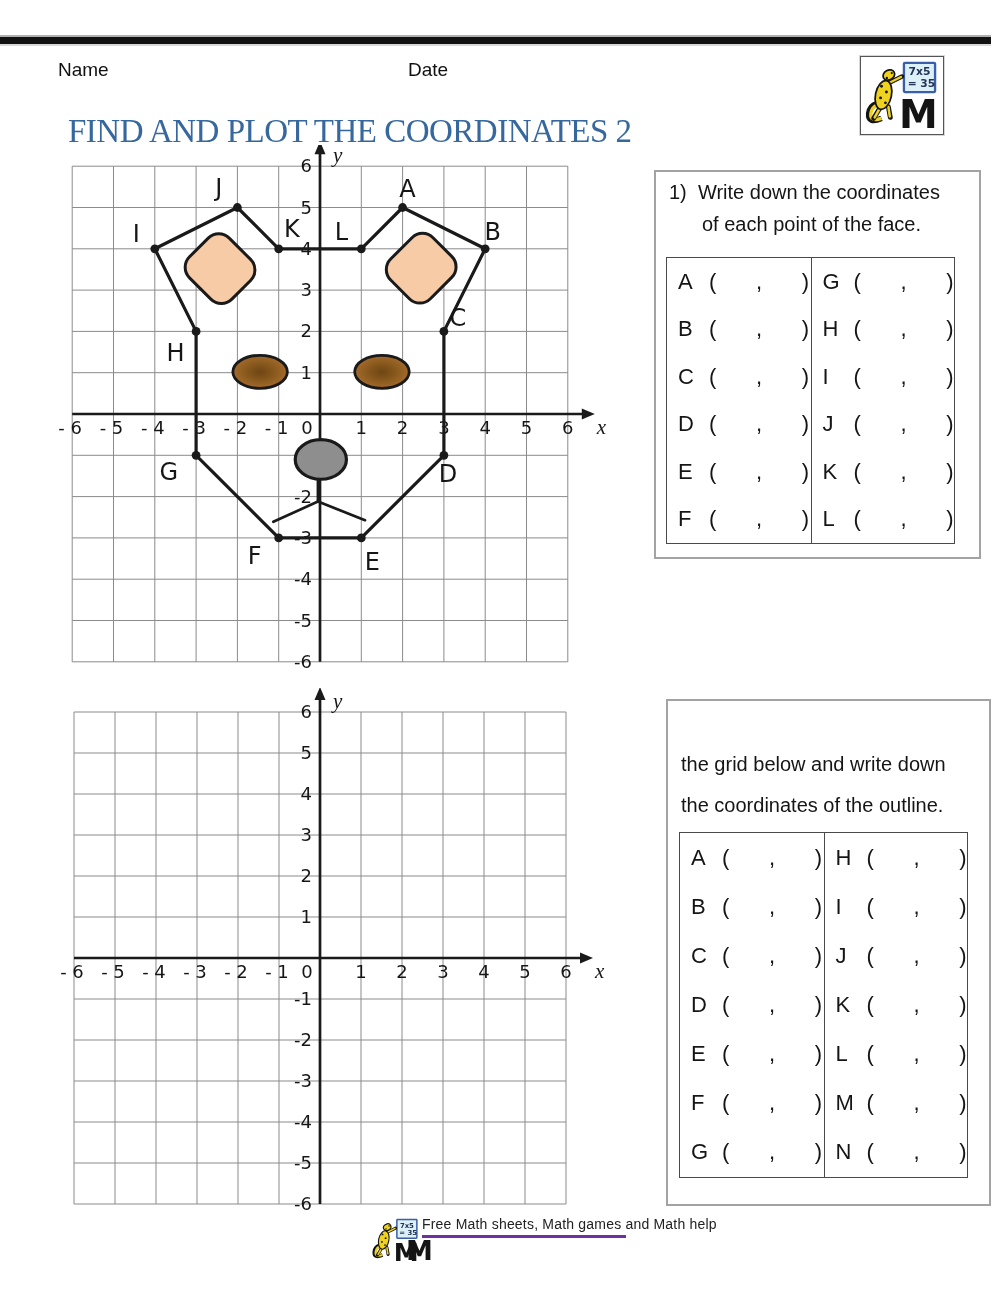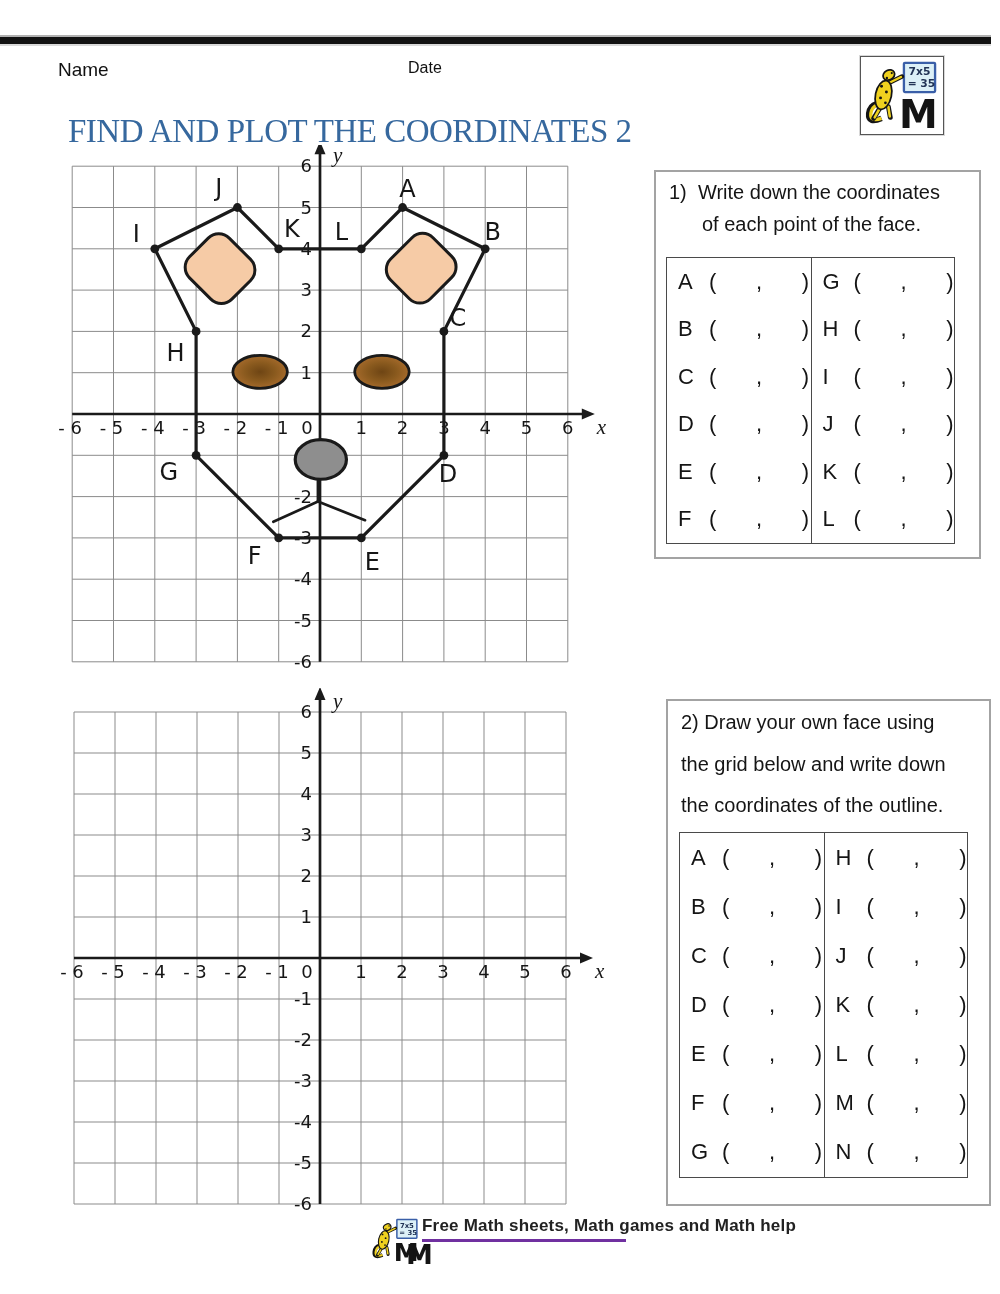--- a/index.html
+++ b/index.html
@@ -1,41 +1,41 @@
 <!DOCTYPE html>
 <html><head>
 <meta charset="utf-8">
 <style>
   html,body{margin:0;padding:0;background:#fff;}
   .page{position:relative;width:991px;height:1294px;background:#ffffff;overflow:hidden;
         font-family:"Liberation Sans", sans-serif;color:#111;}
   .top-bar{position:absolute;left:0;top:35px;width:1000px;height:7px;background:#121212;
            border-top:2px solid #b0b0b0;border-bottom:2px solid #d9d9d9;}
   .name-label{position:absolute;left:58px;top:59px;font-size:19px;}
-  .date-label{position:absolute;left:408px;top:59px;font-size:16px;}
+  .date-label{position:absolute;left:408px;top:59px;font-size:19px;}
   .logo-box{position:absolute;left:860px;top:56px;width:82px;height:77px;background:#fff;
             border:1.5px solid #555;outline:1px solid #d8d8d8;}
   .title{position:absolute;left:56px;top:101px;margin:12px;font-family:"Liberation Serif", serif;
          font-weight:normal;font-size:33px;letter-spacing:-0.5px;color:#36689E;white-space:nowrap;}
   #grid1{position:absolute;left:40px;top:145px;width:570px;height:535px;}
   #grid2{position:absolute;left:40px;top:688px;width:570px;height:532px;}
   .qbox{position:absolute;border:2px solid #a3a3a3;background:#fff;margin-left:36px;}
   .qbox1{left:618px;top:170px;width:323px;height:385px;}
   .qbox2{left:630px;top:699px;width:321px;height:503px;}
   .qline{position:absolute;font-size:20px;white-space:pre;color:#151515;}
   .ans-table{position:absolute;display:flex;border:1.5px solid #4a4a4a;}
   .ans-col{display:flex;flex-direction:column;justify-content:space-around;}
   .ans-col.right{border-left:1.5px solid #4a4a4a;}
   .ans-row{display:flex;align-items:center;padding-left:11px;font-size:22px;color:#151515;}
   .ans-letter{display:inline-block;width:24px;}
   .ans-blank{letter-spacing:1.5px;margin-left:12px;white-space:pre;}
   .footer{position:absolute;left:370px;top:1216px;display:flex;align-items:flex-start;}
   .footer-svg{width:50px;height:48px;flex:none;}
   .footer-col{display:flex;flex-direction:column;margin-left:2px;}
-  .tagline{font-size:17px;font-weight:bold;color:#222;letter-spacing:0.2px;}
+  .tagline{font-size:14px;font-weight:normal;color:#222;letter-spacing:0.2px;}
   .rule{width:204px;height:3px;background:#7030A0;margin-top:3px;}
   .siteline{display:flex;align-items:baseline;margin-left:-16px;margin-top:-3px;}
   .footer-m{font-family:"DejaVu Sans", sans-serif;font-size:27px;font-weight:bold;color:#141414;}
   .footer-site{font-family:"DejaVu Sans", sans-serif;font-size:18px;font-weight:bold;
                letter-spacing:0.5px;color:#ffffff;-webkit-text-stroke:1.2px #1c1c1c;}
   svg text{user-select:none;}
 </style>
 </head>
 <body>
 
@@ -297,21 +297,20 @@
       <text x="272" y="30" text-anchor="end" font-family="DejaVu Sans, sans-serif" font-size="18" fill="#161616">6</text>
       <line x1="34" y1="270" x2="542" y2="270" stroke="#1a1a1a" stroke-width="2.7"></line>
       <polygon points="553,270 540,264.5 540,275.5" fill="#1a1a1a"></polygon>
       <line x1="280" y1="516" x2="280" y2="10" stroke="#1a1a1a" stroke-width="2.7"></line>
       <polygon points="280,-1 274.5,12 285.5,12" fill="#1a1a1a"></polygon>
       <text x="555" y="290" font-family="Liberation Serif, serif" font-size="21" font-style="italic" fill="#161616">x</text>
       <text x="293" y="20" font-family="Liberation Serif, serif" font-size="21" font-style="italic" fill="#161616">y</text>
     </svg>
 
   <div class="qbox qbox2">
-    <div class="qline" style="left:13px;top:10px;">2) Draw your own face using</div>
     <div class="qline" style="left:13px;top:52px;">the grid below and write down</div>
     <div class="qline" style="left:13px;top:93px;">the coordinates of the outline.</div>
     <div class="ans-table" id="table2" style="left:11px;top:131px;width:287px;height:344px;">
         <div class="ans-col" style="width: 50%;">
           <div class="ans-row">
             <span class="ans-letter">A</span>
             <span class="ans-blank">(&nbsp;&nbsp;&nbsp;&nbsp;&nbsp;,&nbsp;&nbsp;&nbsp;&nbsp;&nbsp;)</span>
           </div>
           <div class="ans-row">
             <span class="ans-letter">B</span>

